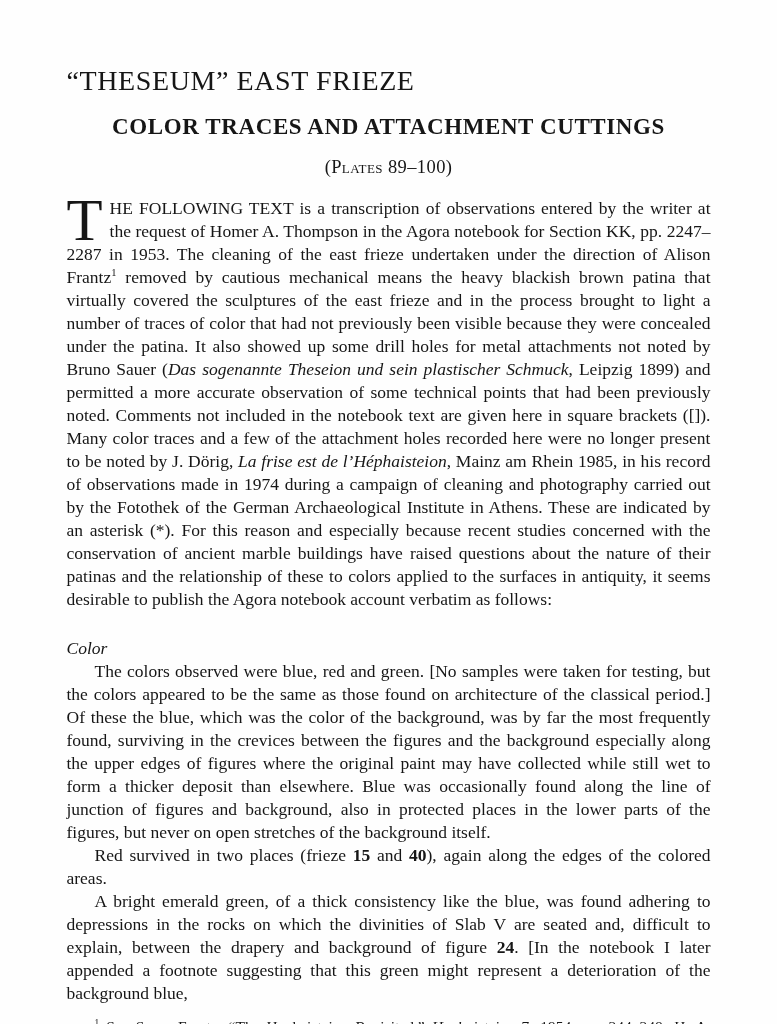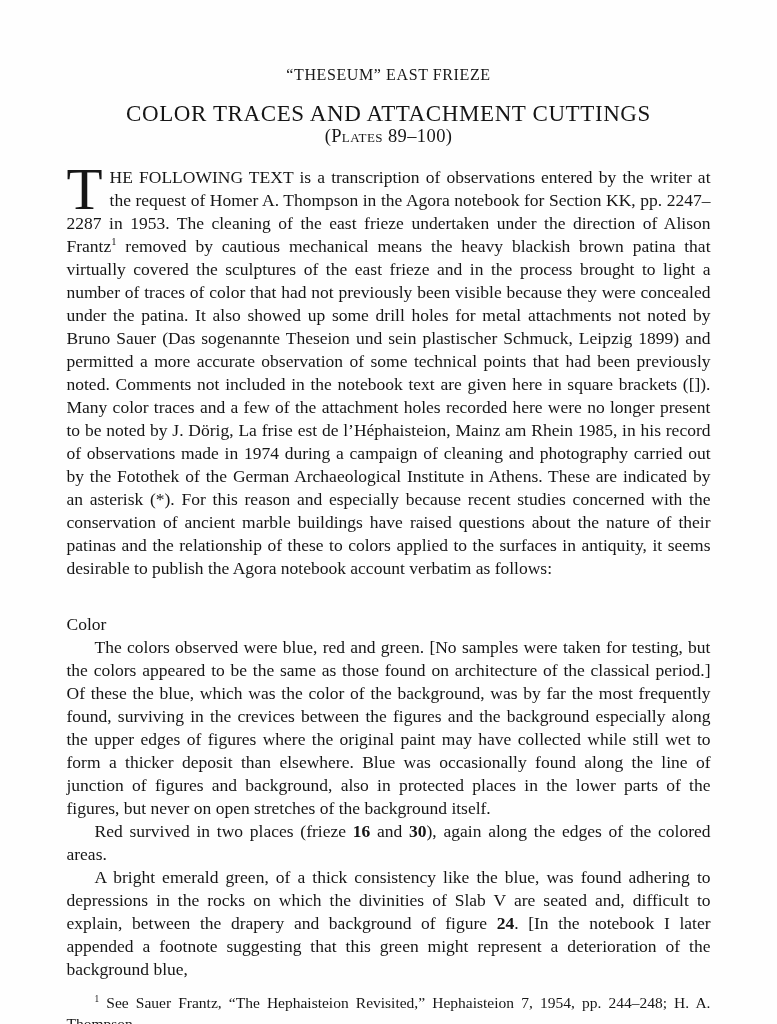--- a/index.html
+++ b/index.html
@@ -16,67 +16,67 @@
     color: #161616;
     font-family: "Liberation Serif", "DejaVu Serif", serif;
     overflow: hidden;
   }
   .content {
     width: 644px;
     margin: 0 auto;
     padding-top: 66px;
   }
   .title-line1 {
-    text-align: center;
-    font-size: 16px;
+    font-size: 28px;
     font-weight: 400;
     letter-spacing: 0.6px;
     margin: 0;
     line-height: 1.1;
   }
   .title-line2 {
     text-align: center;
     font-size: 23px;
-    font-weight: 400;
+    font-weight: 700;
     letter-spacing: 0.6px;
     margin: 17px 0 0 0;
     line-height: 1.1;
   }
   .plates-line {
     text-align: center;
     font-size: 18.5px;
     font-variant: small-caps;
     letter-spacing: 0.4px;
+    margin-top: 18px;
   }
   .body-text {
     margin-top: 19px;
     font-size: 17.5px;
     line-height: 23px;
     text-align: justify;
   }
   p { margin: 0; }
   .para-indent { text-indent: 28px; }
   .drop-cap {
     float: left;
     font-size: 59px;
     line-height: 44px;
     padding: 1px 7px 0 0;
   }
   .section-heading {
-    margin-top: 33px;
+    margin-top: 26px;
     text-align: left;
   }
   .footnote {
     margin-top: 11px;
     font-size: 15.5px;
     line-height: 21px;
     text-align: justify;
   }
   .footnote p { text-indent: 28px; }
-  .it { }
+  .it { font-style: italic; }
   .bd { font-weight: 700; }
   sup {
     font-size: 0.6em;
     vertical-align: super;
     line-height: 0;
   }
 </style>
 </head>
 <body>
 
@@ -90,21 +90,21 @@
     <div class="plates-line">(Plates 89–100)</div>
 
     <div class="body-text">
 
       <p><span class="drop-cap">T</span><span><span>HE FOLLOWING TEXT is a transcription of observations entered by the writer at the request of Homer A. Thompson in the Agora notebook for Section KK, pp. 2247–2287 in 1953. The cleaning of the east frieze undertaken under the direction of Alison Frantz</span><sup>1</sup><span> removed by cautious mechanical means the heavy blackish brown patina that virtually covered the sculptures of the east frieze and in the process brought to light a number of traces of color that had not previously been visible because they were concealed under the patina. It also showed up some drill holes for metal attachments not noted by Bruno Sauer (</span><span class="it">Das sogenannte Theseion und sein plastischer Schmuck</span><span>, Leipzig 1899) and permitted a more accurate observation of some technical points that had been previously noted. Comments not included in the notebook text are given here in square brackets ([]). Many color traces and a few of the attachment holes recorded here were no longer present to be noted by J. Dörig, </span><span class="it">La frise est de l’Héphaisteion</span><span>, Mainz am Rhein 1985, in his record of observations made in 1974 during a campaign of cleaning and photography carried out by the Fotothek of the German Archaeological Institute in Athens. These are indicated by an asterisk (*). For this reason and especially because recent studies concerned with the conservation of ancient marble buildings have raised questions about the nature of their patinas and the relationship of these to colors applied to the surfaces in antiquity, it seems desirable to publish the Agora notebook account verbatim as follows:</span></span></p>
 
       <p class="section-heading"><span class="it">Color</span></p>
 
       <p class="para-indent"><span>The colors observed were blue, red and green. [No samples were taken for testing, but the colors appeared to be the same as those found on architecture of the classical period.] Of these the blue, which was the color of the background, was by far the most frequently found, surviving in the crevices between the figures and the background especially along the upper edges of figures where the original paint may have collected while still wet to form a thicker deposit than elsewhere. Blue was occasionally found along the line of junction of figures and background, also in protected places in the lower parts of the figures, but never on open stretches of the background itself.</span></p>
 
-      <p class="para-indent"><span>Red survived in two places (frieze </span><span class="bd">16</span><span> and </span><span class="bd">30</span><span>), again along the edges of the colored areas.</span></p>
+      <p class="para-indent"><span>Red survived in two places (frieze </span><span class="bd">15</span><span> and </span><span class="bd">40</span><span>), again along the edges of the colored areas.</span></p>
 
       <p class="para-indent"><span>A bright emerald green, of a thick consistency like the blue, was found adhering to depressions in the rocks on which the divinities of Slab V are seated and, difficult to explain, between the drapery and background of figure </span><span class="bd">24</span><span>. [In the notebook I later appended a footnote suggesting that this green might represent a deterioration of the background blue,</span></p>
 
     </div>
 
     <div class="footnote">
       <p><sup>1</sup><span> See Sauer Frantz, “The Hephaisteion Revisited,” </span><span class="it">Hephaisteion</span><span> 7, 1954, pp. 244–248; H. A. Thompson, </span></p>
     </div>
 
   </div>

